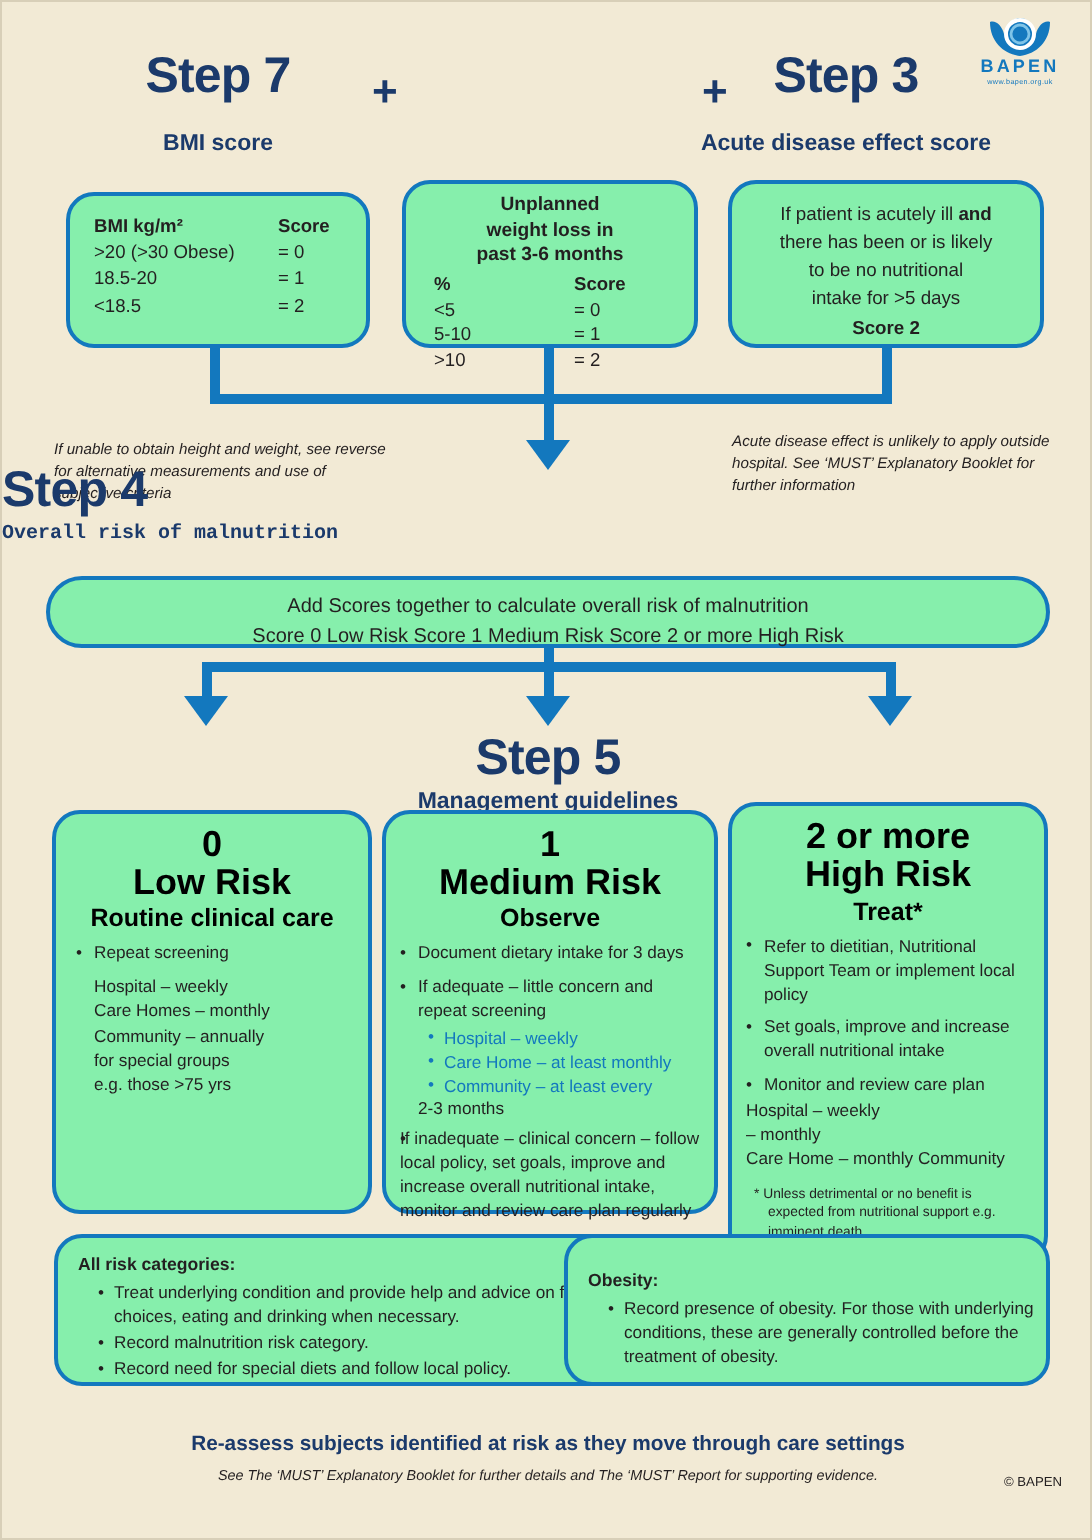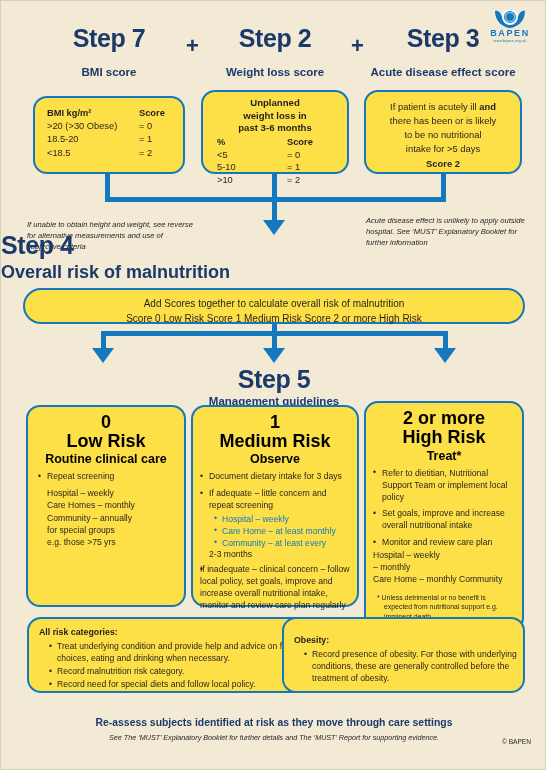--- a/index.html
+++ b/index.html
@@ -15,21 +15,21 @@
     position: relative;
     border: 1px solid #d8cfb8;
     box-sizing: border-box;
   }
   .page {
     position: absolute;
     inset: 0;
     background: #f2ead5;
   }
   .box {
-    background: #fde047;
+    background: #86efac;
     border: 2.5px solid #1378be;
     border-radius: 14px;
     box-sizing: border-box;
   }
   .bar {
     position: absolute;
     background: #1378be;
   }
   .arrow-down {
     position: absolute;
@@ -120,21 +120,21 @@
     font-style: italic;
     color: #231f20;
     line-height: 1.42;
   }
   #note-left  { left: 26px;  top: 219px; width: 170px; }
   #note-right { left: 365px; top: 215px; width: 160px; }
 
   
   #step4-head { position:absolute; left:0; top:231px; width:546px; text-align:left; }
   #step4-head .step-title { font-size: 25px; }
-  #step4-head .step-sub { font-size: 18px; margin-top: 4px; }
+  #step4-head .step-sub { font-size: 10px; margin-top: 4px; font-family: Liberation Mono, monospace; }
 
   #box4 { position:absolute; left:22px; top:287px; width:502px; height:36px; border-radius:18px; }
   .b4-text { text-align:center; font-size:10px; color:#231f20; padding-top:6px; line-height:1.5; }
 
   
   #step5-head { position:absolute; left:0; top:365px; width:546px; text-align:center; }
   #step5-head .step-title { font-size: 25px; }
   #step5-head .step-sub { font-size: 11.5px; margin-top: 3px; }
 
   #box5a { position:absolute; left:25px;  top:404px; width:160px; height:202px; }
@@ -198,26 +198,22 @@
     <div class="logo-name">BAPEN</div>
     <div class="logo-url">www.bapen.org.uk</div>
   </div>
 
   <div class="hdr-row">
     <div class="step-head" style="left:32px; width:152px;">
       <div class="step-title">Step 7</div>
       <div class="step-sub">BMI score</div>
     </div>
     <div class="plus" style="left:185px;">+</div>
-    <div class="step-head" style="left:200px; width:148px;">
-      <div class="step-title">Step 2</div>
-      <div class="step-sub">Weight loss score</div>
-    </div>
     <div class="plus" style="left:350px;">+</div>
-    <div class="step-head" style="left:362px; width:160px;">
+    <div class="step-head" style="left:342px; width:160px;">
       <div class="step-title">Step 3</div>
       <div class="step-sub">Acute disease effect score</div>
     </div>
   </div>
 
   <div class="box" id="box1">
     <div class="b1-table">
       <div class="b1-row b1-head">
         <div class="b1-c1">BMI kg/m²</div>
         <div class="b1-c2">Score</div>

